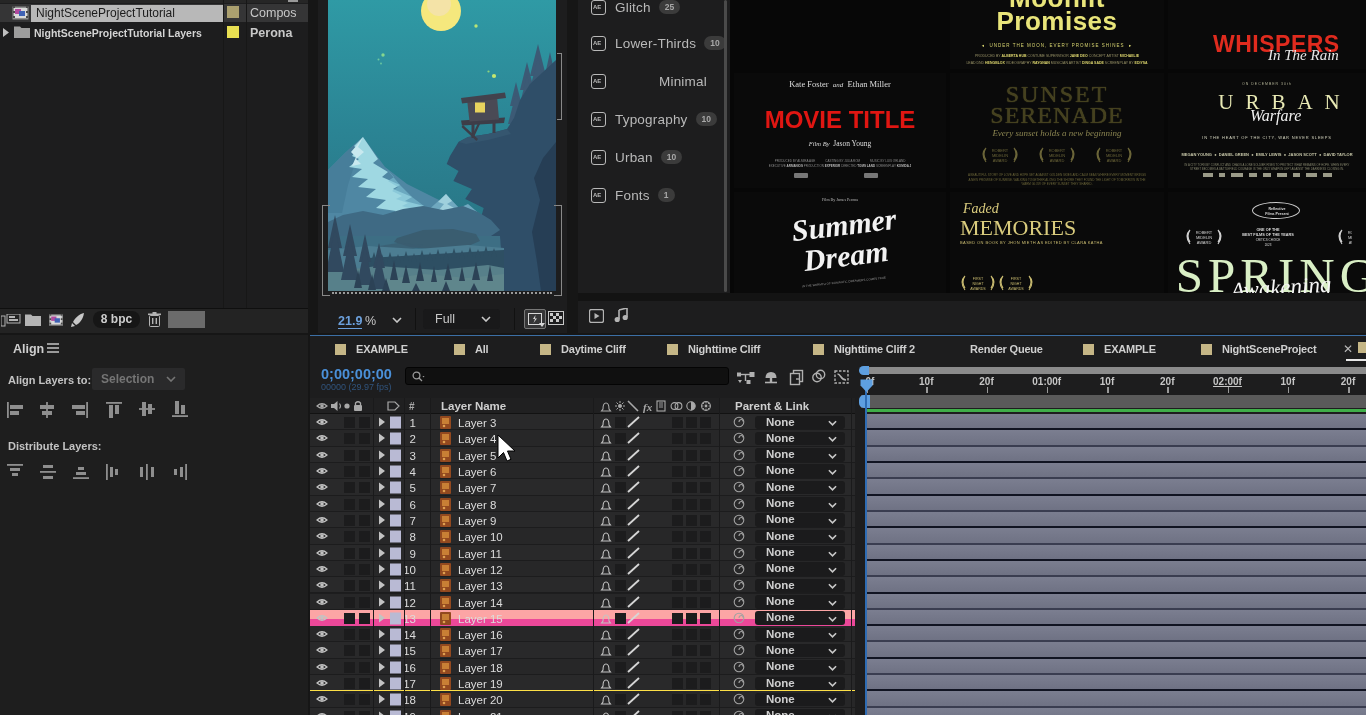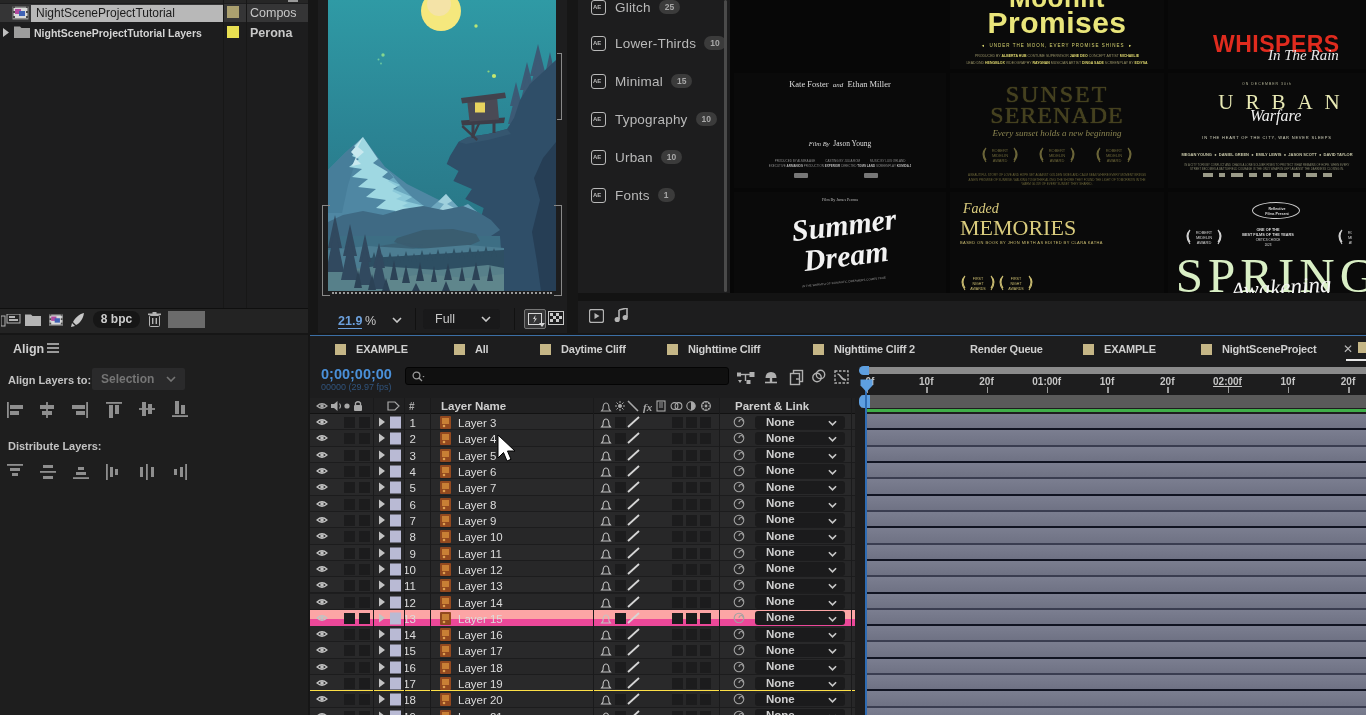--- a/index.html
+++ b/index.html
@@ -302,21 +302,21 @@
     <div class="cat" style="top:-4px;">
         <div class="aeicon"></div>
         <span class="lbl">Glitch</span>
         <span class="badge">25</span>
       </div>
     <div class="cat" style="top:32px;">
         <div class="aeicon"></div>
         <span class="lbl">Lower-Thirds</span>
         <span class="badge">10</span>
       </div>
-    <div class="cat" style="top:70px;">
+    <div class="cat" style="top:70px;gap:44px;">
         <div class="aeicon"></div>
         <span class="lbl">Minimal</span>
         <span class="badge">15</span>
       </div>
     <div class="cat" style="top:108px;">
         <div class="aeicon"></div>
         <span class="lbl">Typography</span>
         <span class="badge">10</span>
       </div>
     <div class="cat" style="top:146px;">
@@ -330,33 +330,34 @@
         <span class="badge">1</span>
       </div>
 
     <div class="abs" style="left:146px;top:0;width:3px;height:292px;background:#4a4a4a;border-radius:2px;"></div>
 
     <div id="posters">
 
 
       <div class="pcell" style="left:220px;top:0;width:214px;height:69px;">
         <div class="abs" style="left:0;top:-17px;width:214px;text-align:center;font-size:26px;font-weight:bold;color:#e9e57a;letter-spacing:0.5px;">Moonlit</div>
-        <div class="abs" style="left:0;top:6px;width:214px;text-align:center;font-size:30px;font-weight:bold;color:#e9e57a;letter-spacing:0.5px;">Promises</div>
+        <div class="abs" style="left:0;top:6px;width:214px;text-align:center;font-size:26px;font-weight:bold;color:#e9e57a;letter-spacing:0.5px;">Promises</div>
         <div class="abs" style="left:0;top:43px;width:214px;text-align:center;font-size:4.5px;letter-spacing:1px;color:#d8d470;">◂ &nbsp;UNDER THE MOON, EVERY PROMISE SHINES&nbsp; ▸</div>
         <div class="abs" style="left:0;top:54px;width:214px;text-align:center;font-size:3.5px;color:#9a9468;">PRODUCED BY <b style="color:#ddd66e">ALBERTA HUB</b> COSTUME SUPERVISOR <b style="color:#ddd66e">JANE DEO</b> CONCEPT ARTIST <b style="color:#ddd66e">MICHAELIE</b></div>
         <div class="abs" style="left:0;top:61px;width:214px;text-align:center;font-size:3.5px;color:#9a9468;">LEAD DND <b style="color:#ddd66e">HENGBLOX</b> VIDEOGRAPHY <b style="color:#ddd66e">RAYGNAN</b> MUSICIAN ARTIST <b style="color:#ddd66e">DINGA SADE</b> SCREENPLAY BY <b style="color:#ddd66e">EDIYSA</b></div>
       </div>
 
       <div class="pcell" style="left:438px;top:0;width:198px;height:69px;">
         <div class="abs" style="left:45px;top:31px;font-size:23px;font-weight:bold;color:#e02b1e;letter-spacing:0.5px;">WHISPERS</div>
         <div class="abs" style="left:100px;top:47px;font-family:'Liberation Serif',serif;font-style:italic;font-size:15px;color:#e8e8e8;">In The Rain</div>
       </div>
 
       <div class="pcell" style="left:4px;top:73px;width:212px;height:115px;">
         <div class="abs" style="left:0;top:6px;width:212px;text-align:center;font-family:'Liberation Serif',serif;font-size:8.5px;color:#ddd;">Kate Foster &nbsp;<i style="font-size:7px;">and</i>&nbsp; Ethan Miller</div>
+        <div class="abs" style="left:0;top:33px;width:212px;text-align:center;font-size:24px;font-weight:bold;color:#e01612;letter-spacing:0px;transform:scaleY(1.0);">MOVIE TITLE</div>
         <div class="abs" style="left:0;top:66px;width:212px;text-align:center;font-size:7.5px;color:#ddd;font-family:'Liberation Serif',serif;"><i style="font-size:6.5px;">Film By</i> &nbsp;Jason Young</div>
         <div class="abs" style="left:0;top:86px;width:212px;text-align:center;font-size:3px;color:#888;">PRODUCED BY ALMIRA AGE &nbsp;&nbsp;&nbsp;&nbsp;&nbsp;&nbsp;&nbsp;&nbsp;&nbsp;&nbsp; CASTING BY JULIA ROM &nbsp;&nbsp;&nbsp;&nbsp;&nbsp;&nbsp;&nbsp;&nbsp;&nbsp;&nbsp; MUSIC BY LUIS ORLAND</div>
         <div class="abs" style="left:0;top:91px;width:212px;text-align:center;font-size:3px;color:#888;">EXECUTIVE <b style="color:#bbb">ARMANIOS</b> PRODUCTION <b style="color:#bbb">EXPERIOR</b> DIRECTED <b style="color:#bbb">TOMS LAND</b> SCREENPLAY <b style="color:#bbb">KOMIDA J</b></div>
         <div class="abs" style="left:60px;top:100px;width:14px;height:5px;background:#777;border-radius:1px;"></div>
         <div class="abs" style="left:130px;top:100px;width:14px;height:5px;background:#777;border-radius:1px;"></div>
       </div>
 
       <div class="pcell" style="left:220px;top:73px;width:214px;height:115px;">
         <div class="abs" style="left:0;top:8px;width:214px;text-align:center;font-family:'Liberation Serif',serif;font-size:24px;letter-spacing:2px;color:#45411f;text-shadow:0 0 1px #5d572c;">SUNSET</div>
         <div class="abs" style="left:0;top:29px;width:214px;text-align:center;font-family:'Liberation Serif',serif;font-size:24px;letter-spacing:1px;color:#45411f;text-shadow:0 0 1px #5d572c;">SERENADE</div>

